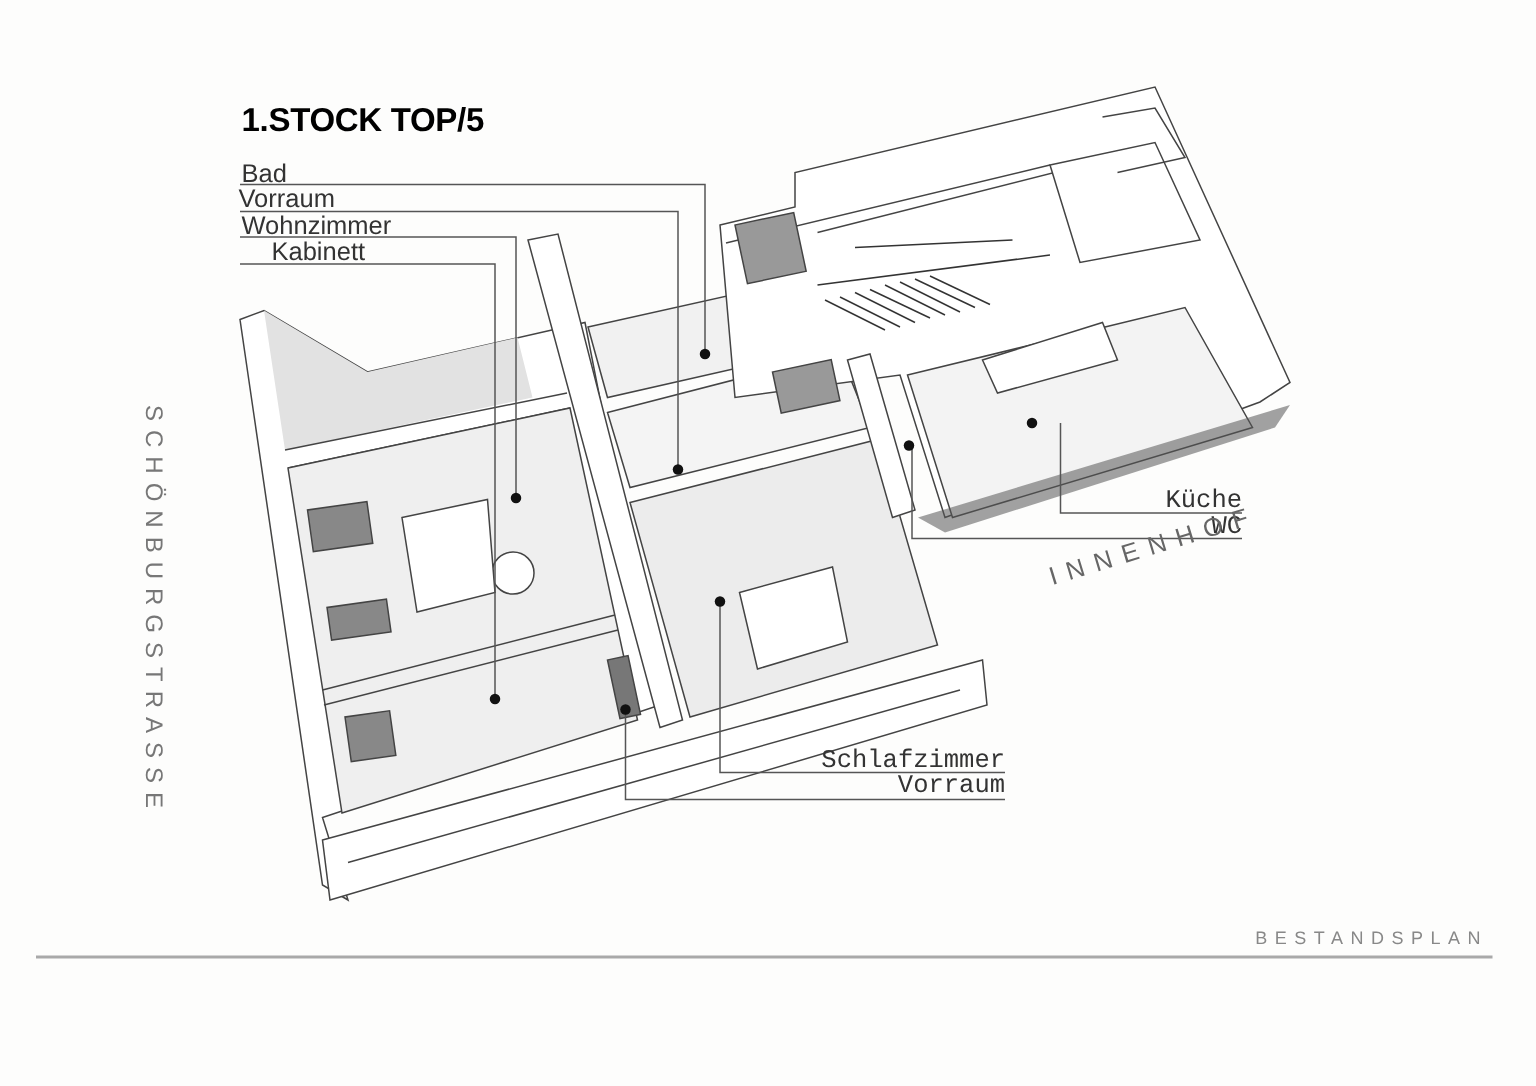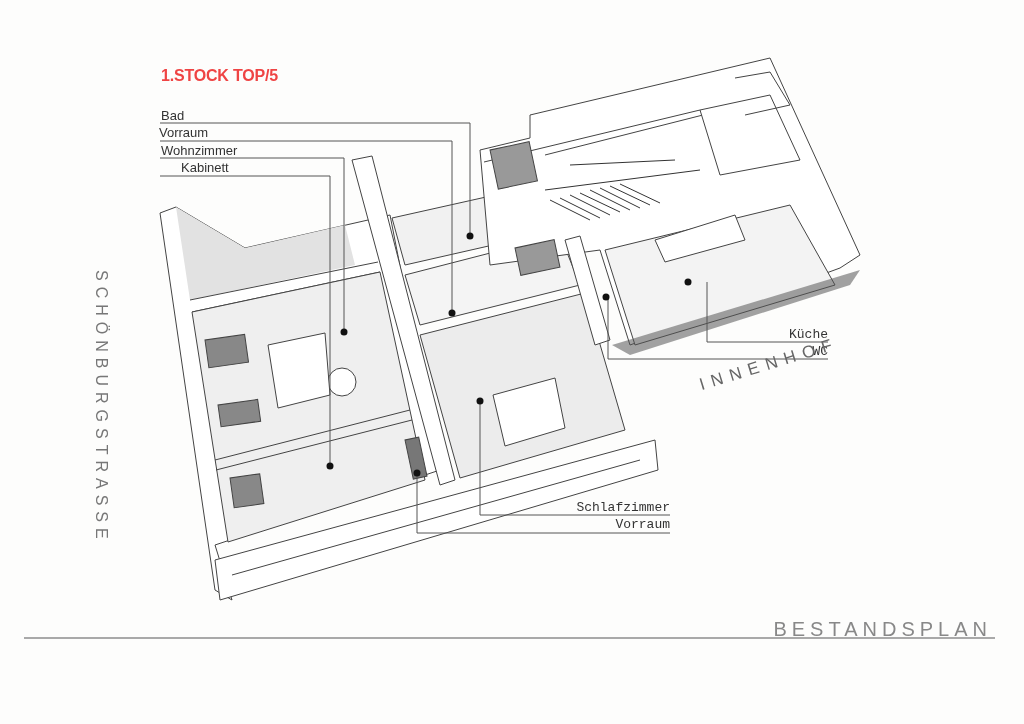--- a/index.html
+++ b/index.html
@@ -1,22 +1,22 @@
 <!DOCTYPE html>
 <html><head>
 <meta charset="utf-8">
 <style>
   html, body { margin:0; padding:0; background:#fdfdfc; }
   body { width:1024px; height:724px; position:relative; overflow:hidden; font-family:"Liberation Sans", sans-serif; color:#222; }
-  .title { position:absolute; left:161px; top:67px; font-size:16px; font-weight:bold; letter-spacing:-0.2px; color:#ef4444; }
-  .lbl { position:absolute; font-size:13px; color:#333; line-height:15px; }
+  .title { position:absolute; left:161px; top:67px; font-size:22px; font-weight:bold; letter-spacing:-0.2px; color:#000000; }
+  .lbl { position:absolute; font-size:17px; color:#333; line-height:15px; }
   .lbl-right { text-align:right;font-family:Liberation Mono, monospace; }
   .street { position:absolute; left:92px; top:270px; font-size:16px; letter-spacing:6px; color:#777; writing-mode:vertical-rl; transform-origin:center; }
   .courtyard { position:absolute; left:703px; top:375px; font-size:17px; letter-spacing:7px; color:#666; transform:rotate(-17deg); transform-origin:left bottom; white-space:nowrap; }
-  .plan-type { position:absolute; right:32px; top:618px; font-size:20px; letter-spacing:5px; color:#888; }
+  .plan-type { position:absolute; right:32px; top:618px; font-size:12px; letter-spacing:5px; color:#888; }
   .bottom-rule { position:absolute; left:24px; top:637px; width:971px; height:2px; background:#a9a9a9; }
   svg.plan { position:absolute; left:0; top:0; }
 </style>
 </head>
 <body>
 
 <svg class="plan" width="1024" height="724" viewBox="0 0 1024 724">
   <g fill="none" stroke="#444" stroke-width="1">
 
     <polygon points="160,213 176,207 245,248 390,215 440,470 215,545 232,600 215,590 160,213" fill="#fff"></polygon>

